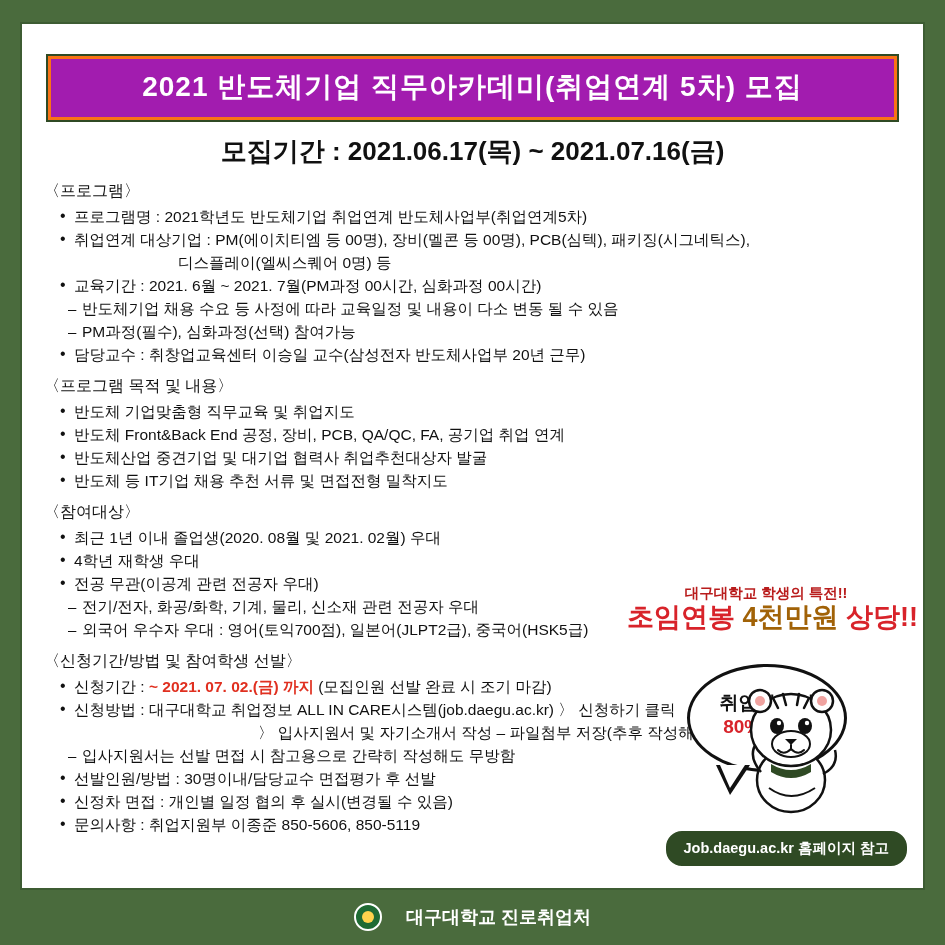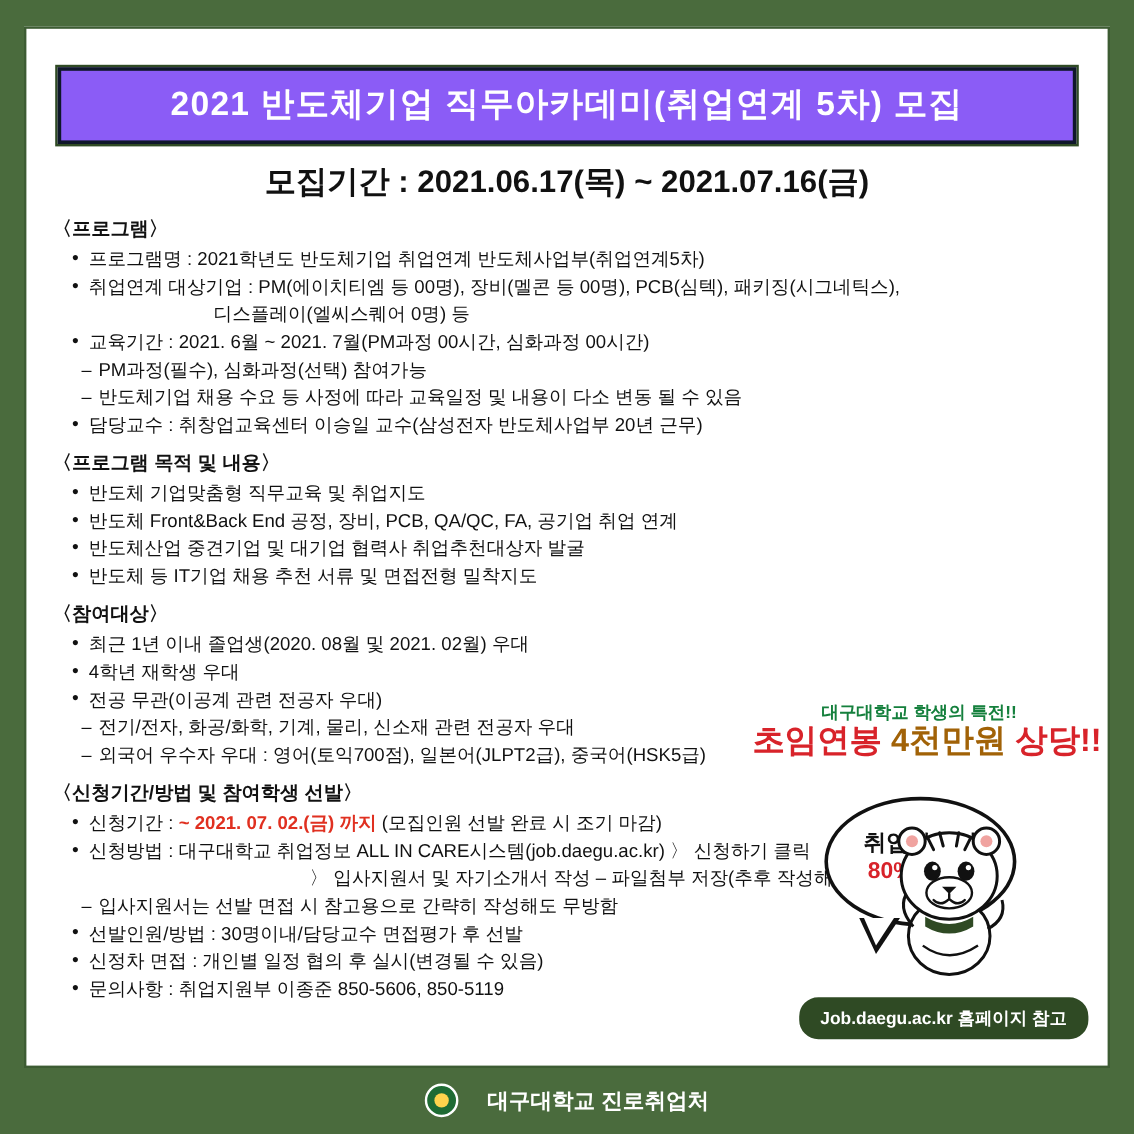--- a/index.html
+++ b/index.html
@@ -17,22 +17,22 @@
   }
   .inner {
     position: relative;
     width: 905px; height: 868px;
     background: #ffffff;
     border: 2px solid #3d5c33;
     padding: 14px 16px 0 16px;
     overflow: hidden;
   }
   .title-bar {
-    background: #8b5cf6;
-    border: 3px solid #0f172a;
+    background: #a21caf;
+    border: 3px solid #f97316;
     outline: 2px solid #2f4a24;
     text-align: center;
     padding: 9px 0 11px 0;
     margin: 18px 10px 0 10px;
   }
   .title-bar .title {
     color: #ffffff;
     font-size: 28px;
     font-weight: bold;
     letter-spacing: 1px;
@@ -43,21 +43,21 @@
     font-weight: bold;
     color: #111111;
     margin: 14px 0 12px 0;
     letter-spacing: 0px;
   }
   .section {
     margin: 0 0 6px 6px;
   }
   .sec-head {
     font-size: 16px;
-    font-weight: bold;
+    font-weight: normal;
     color: #111111;
     margin: 10px 0 4px 0;
   }
   ul.items { list-style: none; margin: 0 0 0 14px; }
   ul.items > li {
     font-size: 15.5px;
     line-height: 1.42;
     color: #111111;
     position: relative;
     padding-left: 16px;
@@ -86,21 +86,21 @@
   
   .salary-badge {
     position: absolute;
     right: 18px; top: 560px;
     width: 278px;
     text-align: center;
   }
   .salary-badge .line1 {
     font-size: 14.5px;
     font-weight: bold;
-    color: #15803d;
+    color: #b91c1c;
     margin-bottom: 1px;
   }
   .salary-badge .line2 {
     font-size: 27px;
     font-weight: bold;
     line-height: 1;
     white-space: nowrap;
   }
   .salary-badge .s-red { color: #d8232a; }
   .salary-badge .s-blue { color: #a16207; }
@@ -199,22 +199,22 @@
 
     <div class="subtitle">모집기간 : 2021.06.17(목) ~ 2021.07.16(금)</div>
 
     <div class="section">
       <div class="sec-head">〈프로그램〉</div>
       <ul class="items">
         <li class="bullet">프로그램명 : 2021학년도 반도체기업 취업연계 반도체사업부(취업연계5차)</li>
         <li class="bullet">취업연계 대상기업 : PM(에이치티엠 등 00명), 장비(멜콘 등 00명), PCB(심텍), 패키징(시그네틱스),</li>
         <li class="plain indent-cont">디스플레이(엘씨스퀘어 0명) 등</li>
         <li class="bullet">교육기간 : 2021. 6월 ~ 2021. 7월(PM과정 00시간, 심화과정 00시간)</li>
+        <li class="dash">반도체기업 채용 수요 등 사정에 따라 교육일정 및 내용이 다소 변동 될 수 있음</li>
         <li class="dash">PM과정(필수), 심화과정(선택) 참여가능</li>
-        <li class="dash">반도체기업 채용 수요 등 사정에 따라 교육일정 및 내용이 다소 변동 될 수 있음</li>
         <li class="bullet">담당교수 : 취창업교육센터 이승일 교수(삼성전자 반도체사업부 20년 근무)</li>
       </ul>
     </div>
 
     <div class="section">
       <div class="sec-head">〈프로그램 목적 및 내용〉</div>
       <ul class="items">
         <li class="bullet">반도체 기업맞춤형 직무교육 및 취업지도</li>
         <li class="bullet">반도체 Front&amp;Back End 공정, 장비, PCB, QA/QC, FA, 공기업 취업 연계</li>
         <li class="bullet">반도체산업 중견기업 및 대기업 협력사 취업추천대상자 발굴</li>

